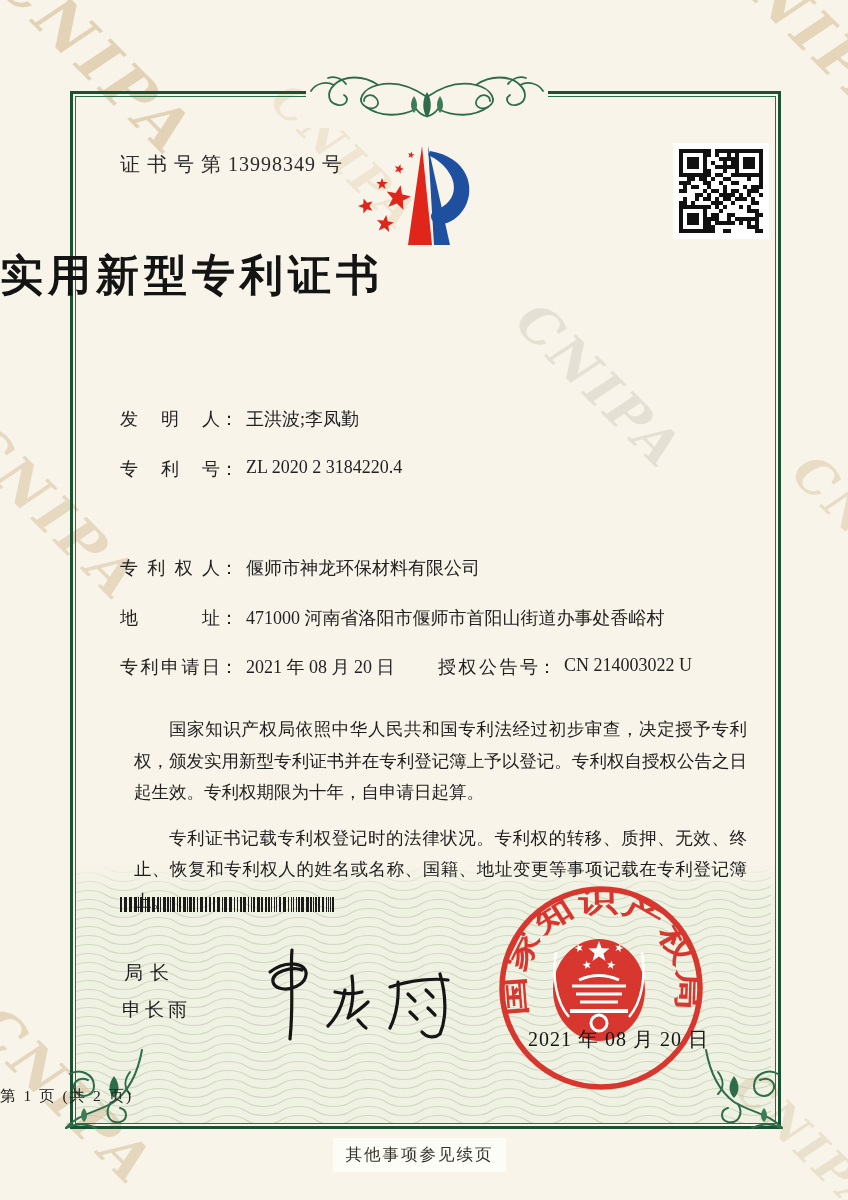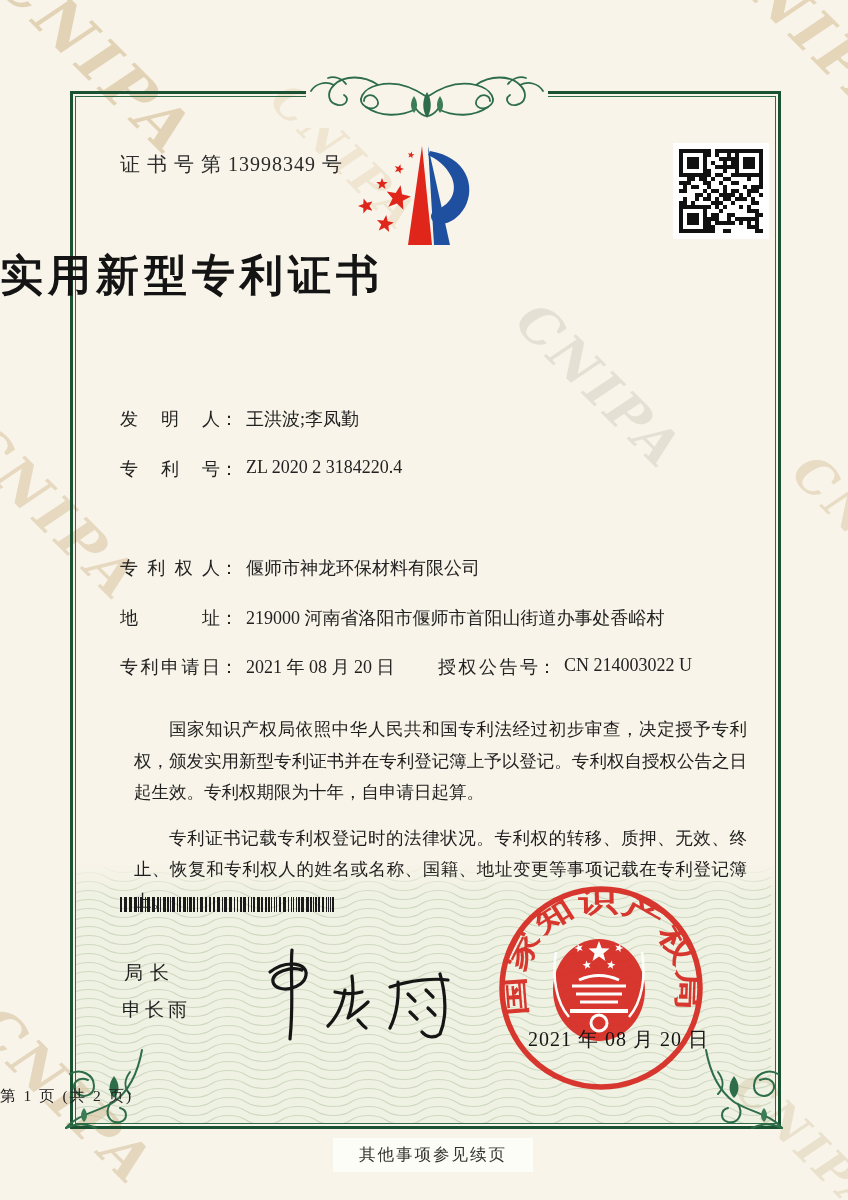--- a/index.html
+++ b/index.html
@@ -51,21 +51,21 @@
   .director-name{position:absolute;left:122px;top:997px;z-index:4;font-size:19px;
                  letter-spacing:4px;color:#1d1d1d;font-family:"Liberation Sans","DejaVu Sans",sans-serif;}
   .signature{position:absolute;left:240px;top:942px;z-index:4;}
 
   .seal{position:absolute;left:494px;top:882px;z-index:4;}
   .seal-date{position:absolute;left:528px;top:1026px;z-index:5;font-size:20px;color:#151515;
              letter-spacing:1px;white-space:pre;}
 
   .page-info{position:absolute;left:0;right:0;top:1086px;z-index:4;text-align:left;
              font-size:15.5px;letter-spacing:2px;color:#222;}
-  .note-box{position:absolute;left:333px;top:1138px;width:200px;height:34px;z-index:4;
+  .note-box{position:absolute;left:333px;top:1138px;width:173px;height:34px;z-index:4;
             background:#fdfdf7;text-align:center;line-height:34px;font-size:16.5px;color:#33332c;
             letter-spacing:2px;}
 </style>
 </head>
 <body>
 
 <div class="page">
 
   <div class="wm" style="left:-30px;top:20px;font-size:62px;color:rgba(210,184,140,.55);">CNIPA</div>
   <div class="wm" style="left:688px;top:-8px;font-size:60px;color:rgba(210,184,140,.5);">CNIPA</div>
@@ -331,21 +331,21 @@
   <div class="row" style="top:407px">
     <span class="flabel">发明人</span><span class="fcolon">：</span><span class="fvalue">王洪波;李凤勤</span>
   </div>
   <div class="row" style="top:457px">
     <span class="flabel">专利号</span><span class="fcolon">：</span><span class="fvalue">ZL 2020 2 3184220.4</span>
   </div>
   <div class="row" style="top:556px">
     <span class="flabel">专利权人</span><span class="fcolon">：</span><span class="fvalue">偃师市神龙环保材料有限公司</span>
   </div>
   <div class="row" style="top:606px">
-    <span class="flabel">地址</span><span class="fcolon">：</span><span class="fvalue">219000 河南省洛阳市偃师市首阳山街道办事处香峪村</span>
+    <span class="flabel">地址</span><span class="fcolon">：</span><span class="fvalue">471000 河南省洛阳市偃师市首阳山街道办事处香峪村</span>
   </div>
   <div class="row" style="top:655px">
     <span class="flabel">专利申请日</span><span class="fcolon">：</span><span class="fvalue">2021 年 08 月 20 日</span>
     <span class="g2">
       <span class="flabel">授权公告号</span><span class="fcolon">：</span><span class="fvalue">CN 214003022 U</span>
     </span>
   </div>
 
   <div class="body-text">
     <p>国家知识产权局依照中华人民共和国专利法经过初步审查，决定授予专利权，颁发实用新型专利证书并在专利登记簿上予以登记。专利权自授权公告之日起生效。专利权期限为十年，自申请日起算。</p>

